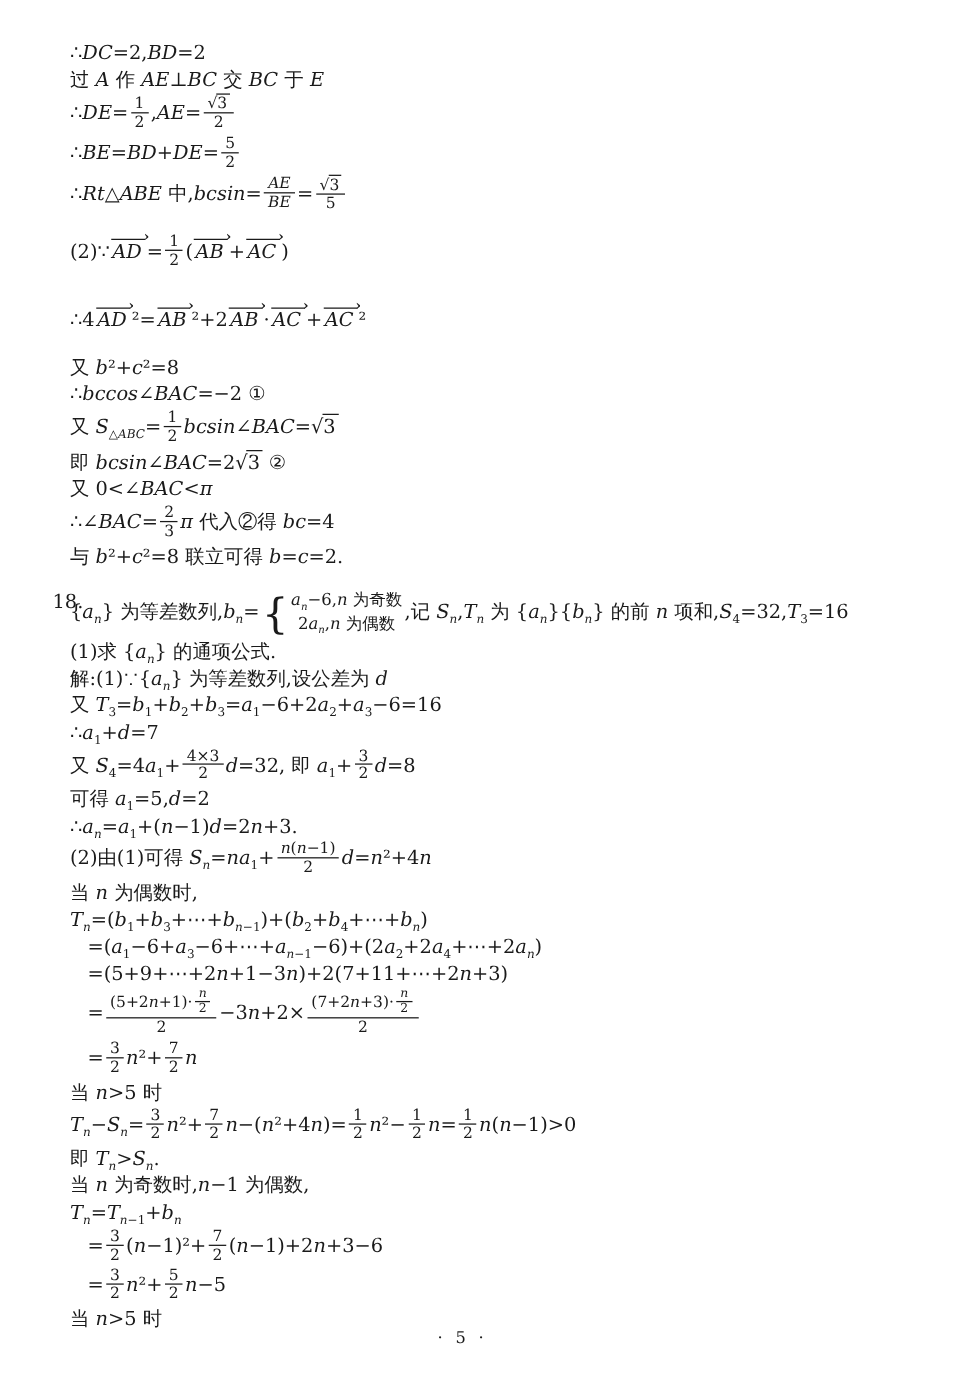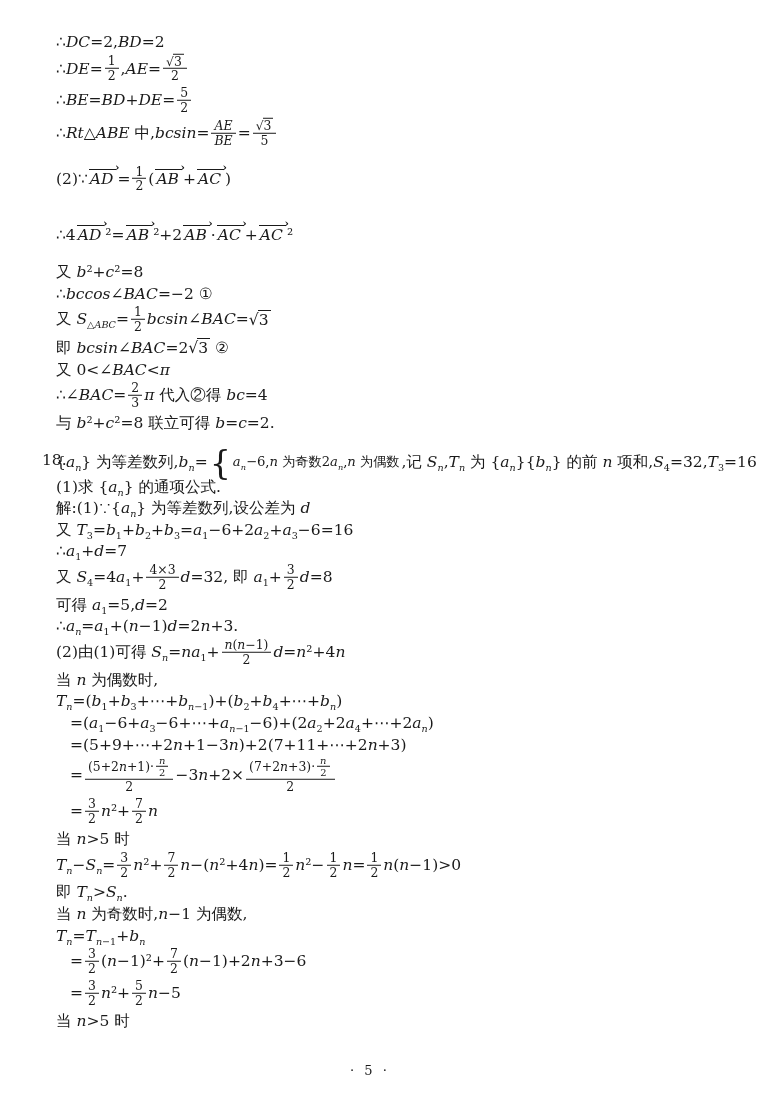--- a/index.html
+++ b/index.html
@@ -26,30 +26,31 @@
   .sqrt>.sqrt-sym{display:inline-block}
   .sqrt>.rad{display:inline-block;border-top:1px solid #1a1a1a;padding:0 2px 0 1px;margin-left:-1px}
   
   .vec{position:relative;display:inline-block;margin:16px 1px;padding-top:1px}
   .vec>.vec-body{display:inline-block;border-top:1px solid #1a1a1a;padding:0 3px 0 1px}
   .vec>.vec-arrow{position:absolute;right:-3px;top:-0.52em;font-size:0.72em;line-height:1;font-weight:bold}
   sub{font-size:0.62em;line-height:0}
   
   .cases{display:inline-flex;align-items:center;vertical-align:middle;margin:0 2px}
   .cases>.cases-brace{font-size:2.15em;line-height:0.72;margin-right:2px;font-weight:300}
-  .cases>.cases-rows{display:inline-flex;flex-direction:row;font-size:0.85em;line-height:1.4;text-align:right}
+  .cases>.cases-rows{display:inline-flex;flex-direction:column;font-size:0.85em;line-height:1.4;text-align:center}
   .footer{position:absolute;left:0;bottom:24px;width:100%;text-align:center;
           font-size:13px;letter-spacing:3px}
 </style>
 </head>
 <body>
 
 <div class="page">
   <div id="content" class="content">
       <div class="line">∴<i>DC</i>=2,<i>BD</i>=2</div>
+      <div class="line">过 <i>A</i> 作 <i>AE</i>⊥<i>BC</i> 交 <i>BC</i> 于 <i>E</i></div>
       <div class="line">∴<i>DE</i>=<span class="frac"><span class="num">1</span><span class="den">2</span></span>,<i>AE</i>=<span class="frac"><span class="num"><span class="sqrt"><span class="sqrt-sym">√</span><span class="rad">3</span></span></span><span class="den">2</span></span></div>
       <div class="line">∴<i>BE</i>=<i>BD</i>+<i>DE</i>=<span class="frac"><span class="num">5</span><span class="den">2</span></span></div>
       <div class="line">∴<i>Rt</i>△<i>ABE</i> 中,<i>bcsin</i>=<span class="frac"><span class="num"><i>AE</i></span><span class="den"><i>BE</i></span></span>=<span class="frac"><span class="num"><span class="sqrt"><span class="sqrt-sym">√</span><span class="rad">3</span></span></span><span class="den">5</span></span></div>
       <div class="line">(2)∵<span class="vec"><span class="vec-body"><i>AD</i></span><span class="vec-arrow">›</span></span>=<span class="frac"><span class="num">1</span><span class="den">2</span></span>(<span class="vec"><span class="vec-body"><i>AB</i></span><span class="vec-arrow">›</span></span>+<span class="vec"><span class="vec-body"><i>AC</i></span><span class="vec-arrow">›</span></span>)</div>
       <div class="line">∴4<span class="vec"><span class="vec-body"><i>AD</i></span><span class="vec-arrow">›</span></span>²=<span class="vec"><span class="vec-body"><i>AB</i></span><span class="vec-arrow">›</span></span>²+2<span class="vec"><span class="vec-body"><i>AB</i></span><span class="vec-arrow">›</span></span>·<span class="vec"><span class="vec-body"><i>AC</i></span><span class="vec-arrow">›</span></span>+<span class="vec"><span class="vec-body"><i>AC</i></span><span class="vec-arrow">›</span></span>²</div>
       <div class="line">又 <i>b</i>²+<i>c</i>²=8</div>
       <div class="line">∴<i>bccos</i>∠<i>BAC</i>=−2 ①</div>
       <div class="line">又 <i>S</i><sub>△<i>ABC</i></sub>=<span class="frac"><span class="num">1</span><span class="den">2</span></span><i>bcsin</i>∠<i>BAC</i>=<span class="sqrt"><span class="sqrt-sym">√</span><span class="rad">3</span></span></div>
       <div class="line">即 <i>bcsin</i>∠<i>BAC</i>=2<span class="sqrt"><span class="sqrt-sym">√</span><span class="rad">3</span></span> ②</div>
       <div class="line">又 0&lt;∠<i>BAC</i>&lt;<i>π</i></div>

